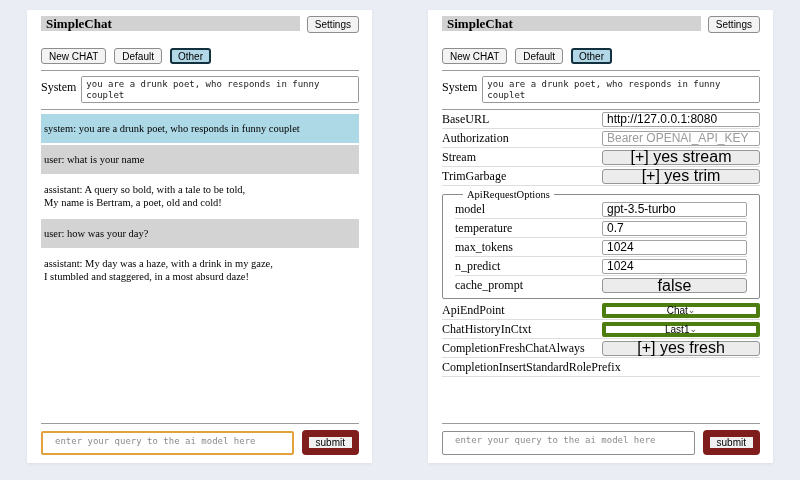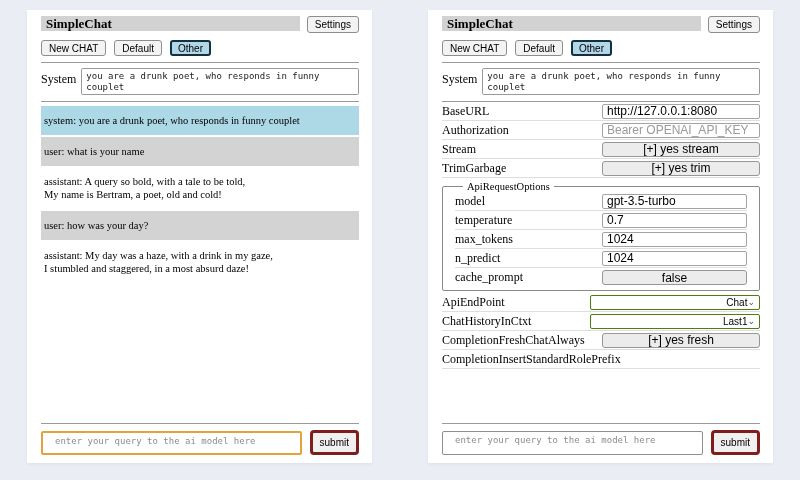--- a/index.html
+++ b/index.html
@@ -23,21 +23,21 @@
   .hdr { display:flex; align-items:stretch; gap:7px; }
   .titlebar {
     flex:1; background:#d2d2d2; height:15px; line-height:15px;
     font-size:13px; font-weight:bold; padding:0 5px; color:#000;
   }
   .btn {
     font-family:"Liberation Sans", sans-serif; font-size:10px; color:#000;
     background:#f3f3f3; border:1px solid #8d8d8d; border-radius:3px;
     padding:1px 7px; height:17px; line-height:13px; cursor:pointer; white-space:nowrap;
   }
-  .toolbar { display:flex; gap:8px; margin-top:7px; }
+  .toolbar { display:flex; gap:8px; margin-top:15px; }
   .toolbar .btn { height:16px; }
   .btn.sel {
     background:#b2d7e6; border:2px solid #13303f; padding:0 6px;
   }
 
   hr.sep { border:none; border-top:1px solid #9b9b9b; margin:6px 0 0 0; }
 
   
   .sysrow { display:flex; gap:5px; margin-top:5px; align-items:flex-start; }
   .lbl { font-size:12px; color:#000; }
@@ -60,27 +60,27 @@
     display:flex; justify-content:space-between; align-items:center;
     min-height:19px; border-bottom:1px solid #dedede; padding:1px 0;
   }
   .ctl-in {
     width:158px; height:15px; font-family:"Liberation Sans", sans-serif;
     font-size:12px; color:#000; border:1px solid #a3a3a3; border-radius:2px; padding:0 4px;
   }
   .ctl-in::placeholder { color:#9a9a9a; }
   .ctl-btn {
     width:158px; height:15px; font-family:"Liberation Sans", sans-serif;
-    font-size:12px; color:#000; background:#ececec; border:1px solid #979797;
+    font-size:16px; color:#000; background:#ececec; border:1px solid #979797;
     border-radius:3px; cursor:pointer; line-height:12px;
   }
   .ctl-sel {
-    width:170px; height:15px; background:#fff; border:1px solid #4d7c0f; border-radius:2px;
+    width:158px; height:15px; background:#fff; border:4px solid #4d7c0f; border-radius:2px;
     font-family:"Liberation Sans", sans-serif; font-size:10px; color:#000;
-    display:flex; justify-content:flex-end; align-items:center; padding:0 4px; cursor:pointer;
+    display:flex; justify-content:center; align-items:center; padding:0 4px; cursor:pointer;
   }
   .chev { color:#555; font-size:9px; line-height:9px; }
   fieldset.aro {
     border:1px solid #8a8a8a; border-radius:2px; margin:3px 0 2px 0;
     padding:0 12px 3px 12px;
   }
   fieldset.aro legend { font-size:10.5px; padding:0 4px; margin-left:8px; }
   fieldset.aro .ctl-in, fieldset.aro .ctl-btn { width:145px; }
   .spacer { flex:1 1 auto; }
 
@@ -88,21 +88,21 @@
   .qrow { display:flex; gap:8px; margin-top:6px; align-items:center; }
   textarea.query {
     flex:1; height:24px; font-family:"DejaVu Sans Mono", monospace;
     font-size:9px; line-height:11px; color:#222; padding:3px 12px;
     border:1px solid #8e8e8e; border-radius:2px; resize:none; outline:none;
   }
   .panel-left textarea.query { border:2px solid #e3a23c; }
   textarea.query::placeholder { color:#8b8b8b; }
   .submit-btn {
     font-family:"Liberation Sans", sans-serif; font-size:10px; color:#000;
-    background:#f0f0f0; border:3px solid #7f1d1d; border-radius:4px;
+    background:#f0f0f0; border:7px solid #7f1d1d; border-radius:4px;
     height:25px; padding:0 7px; cursor:pointer;
   }
 </style>
 </head>
 <body>
 
 <div class="panel panel-left">
   <div class="hdr">
     <div class="titlebar">SimpleChat</div>
     <button class="btn">Settings</button>

